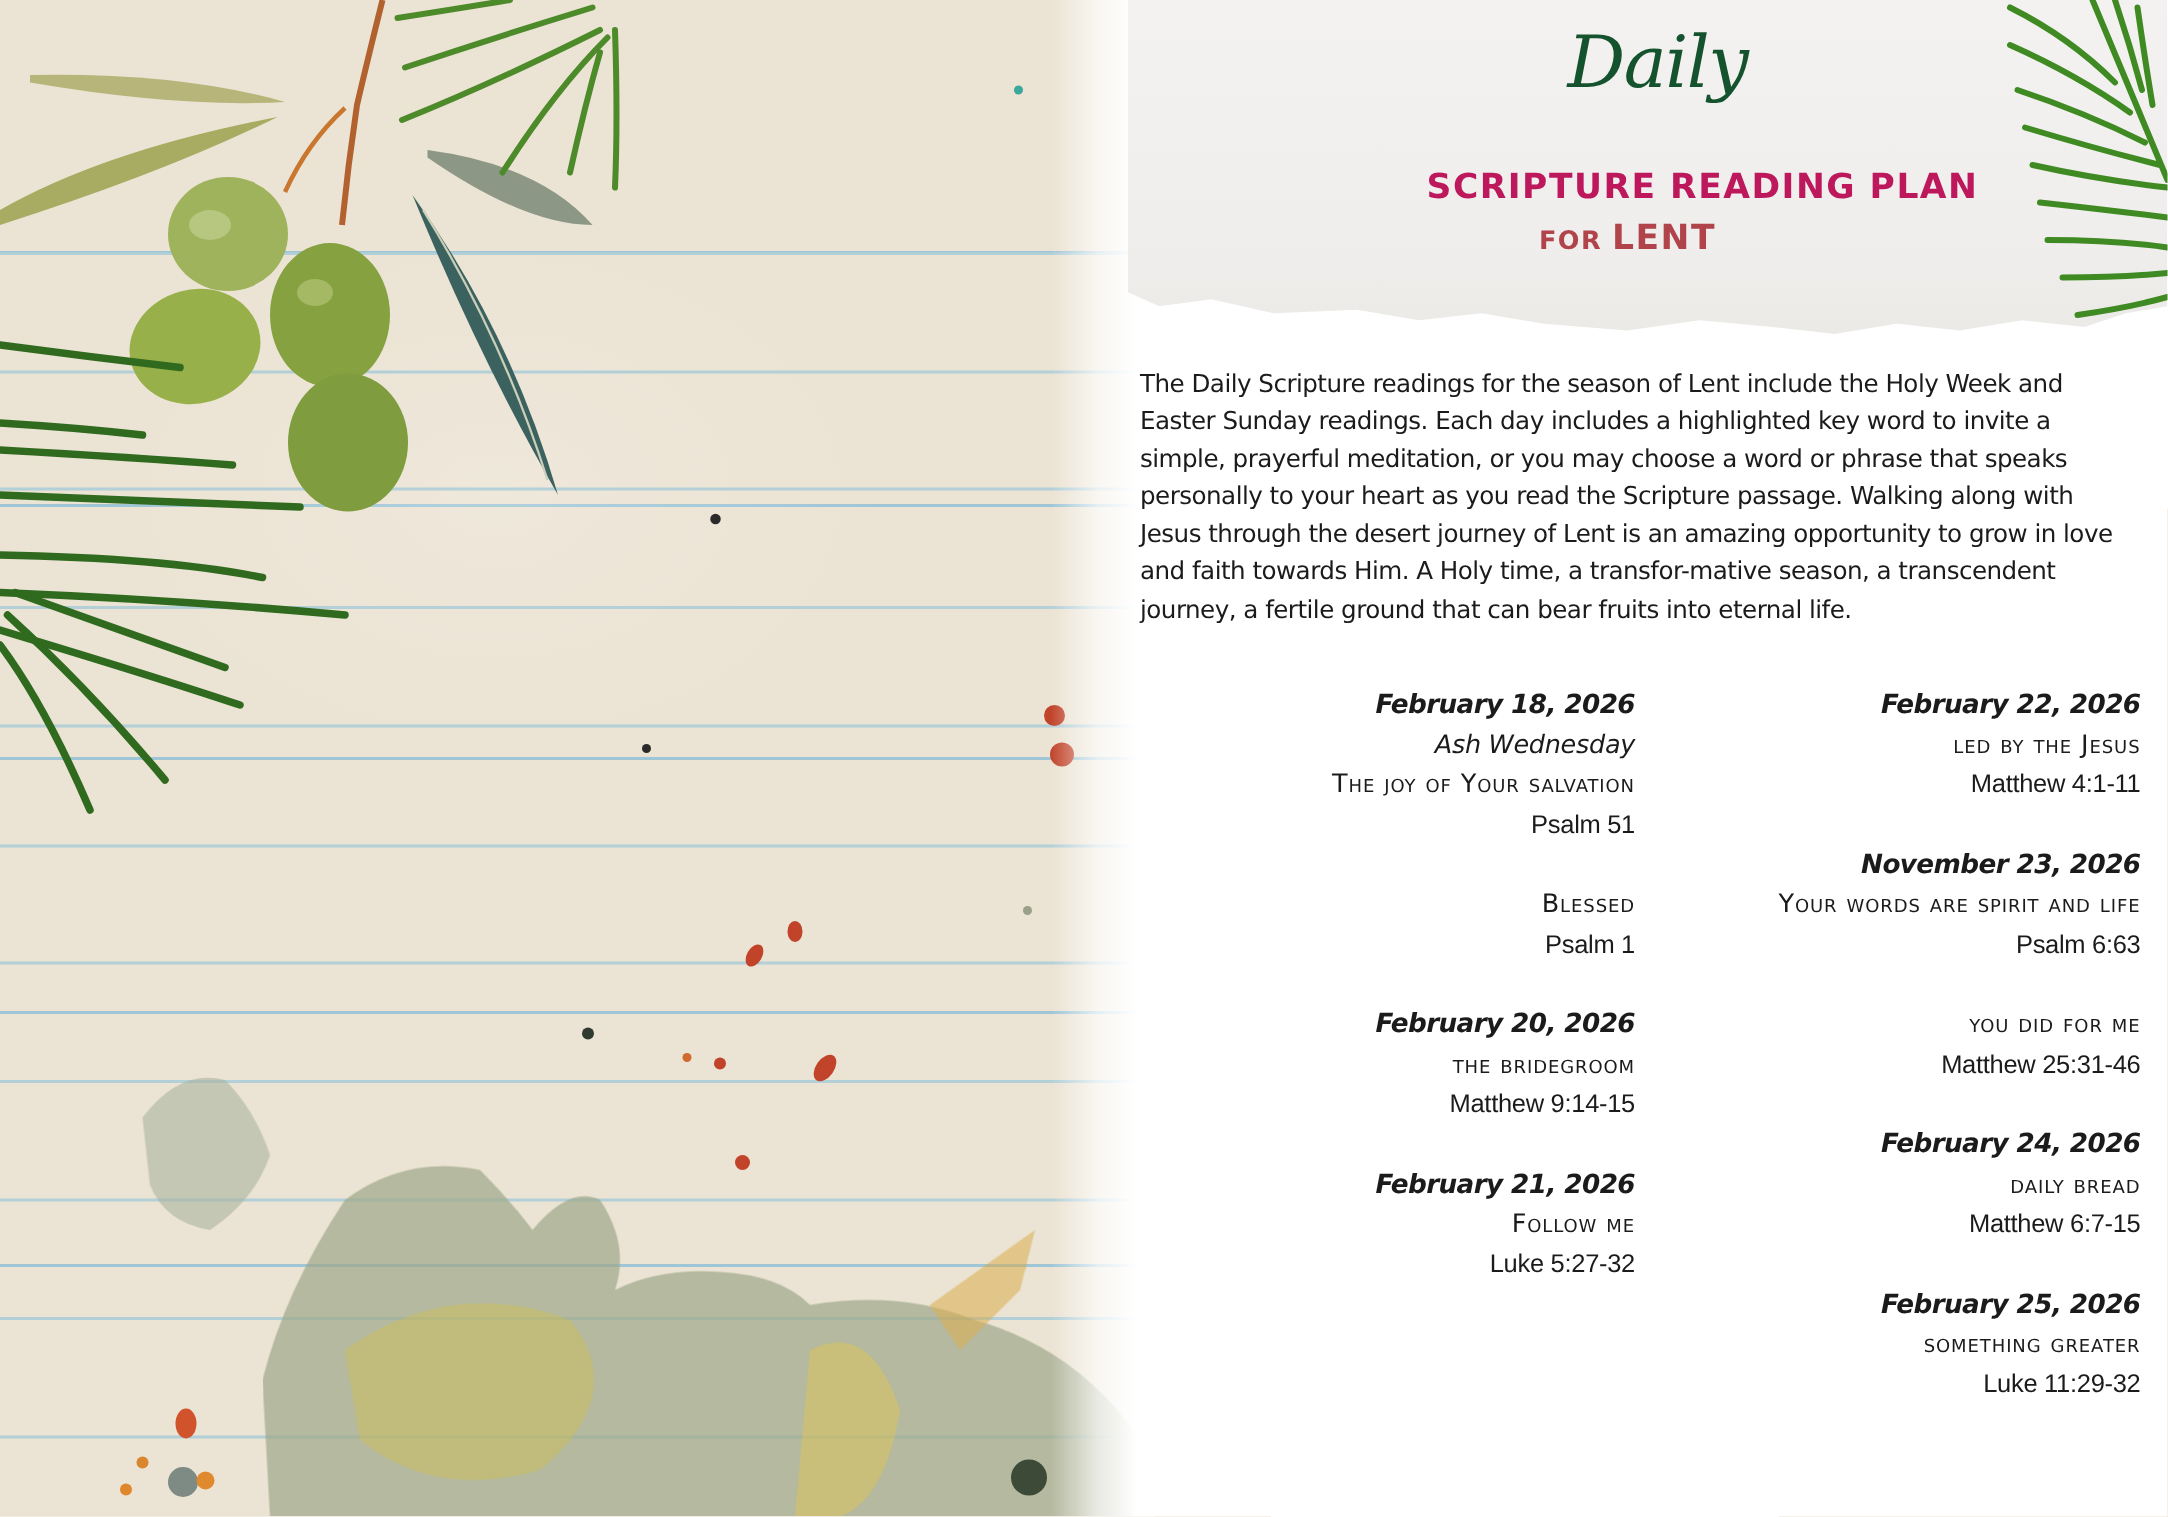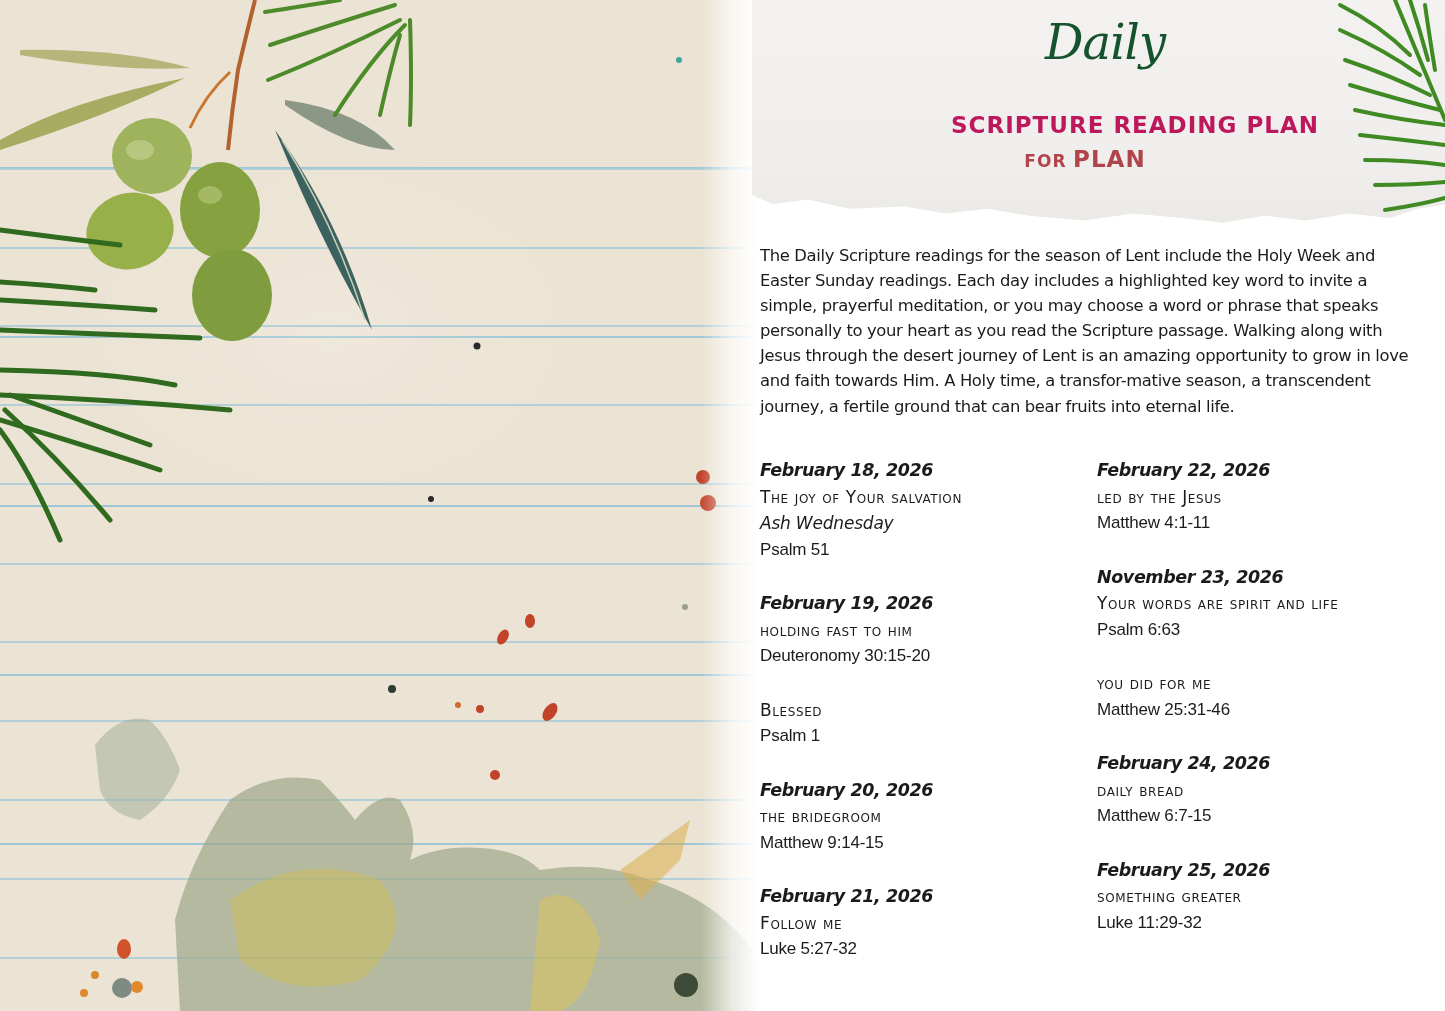--- a/index.html
+++ b/index.html
@@ -51,21 +51,21 @@
     }
     .title-sub2 .small { font-size: 17px; }
     .title-sub2 .big { font-size: 23px; }
 
     
     .intro {
       position: absolute; left: 760px; top: 243px; width: 650px;
       font-family: "DejaVu Sans", sans-serif; font-size: 16.4px; line-height: 25.1px;
       color: #1b1b1b; letter-spacing: -0.35px;
     }
-    .col { position: absolute; top: 457px; width: 330px; color: #1b1b1b; }
+    .col { position: absolute; top: 457px; width: 330px; color: #1b1b1b; text-align: right; }
     .col-left { left: 760px; }
     .col-right { left: 1097px; }
     .entry { margin-bottom: 27px; }
     .line { height: 26.5px; line-height: 26.5px; white-space: nowrap; }
     .date {
       font-family: "DejaVu Sans", sans-serif; font-weight: bold; font-style: italic;
       font-size: 17.5px; letter-spacing: -0.4px;
     }
     .feast {
       font-family: "DejaVu Sans", sans-serif; font-style: italic; font-size: 17px; letter-spacing: -0.2px;
@@ -183,36 +183,31 @@
     <path d="M75 210 Q110 205 135 198"></path>
     <path d="M115 5 Q120 40 125 70"></path>
     <path d="M100 0 Q110 30 118 60"></path>
   </g>
 </svg>
 
 <div class="title-script">Daily</div>
 <div class="title-sub">SCRIPTURE READING PLAN</div>
 <div class="title-sub2">
   <span class="small">FOR</span>
-  <span class="big">PLAN</span>
+  <span class="big">LENT</span>
 </div>
 
 <div class="intro">The Daily Scripture readings for the season of Lent include the Holy Week and Easter Sunday readings. Each day includes a highlighted key word to invite a simple, prayerful meditation, or you may choose a word or phrase that speaks personally to your heart as you read the Scripture passage. Walking along with Jesus through the desert journey of Lent is an amazing opportunity to grow in love and faith towards Him. A Holy time, a transfor-mative season, a transcendent journey, a fertile ground that can bear fruits into eternal life.</div>
 
 <div class="col col-left">
   <div class="entry">
     <div class="line date">February 18, 2026</div>
+    <div class="line feast">Ash Wednesday</div>
     <div class="line keyword">The joy of Your salvation</div>
-    <div class="line feast">Ash Wednesday</div>
     <div class="line passage">Psalm 51</div>
-  </div>
-  <div class="entry">
-    <div class="line date">February 19, 2026</div>
-    <div class="line keyword">holding fast to him</div>
-    <div class="line passage">Deuteronomy 30:15-20</div>
   </div>
   <div class="entry">
     <div class="line keyword">Blessed</div>
     <div class="line passage">Psalm 1</div>
   </div>
   <div class="entry">
     <div class="line date">February 20, 2026</div>
     <div class="line keyword">the bridegroom</div>
     <div class="line passage">Matthew 9:14-15</div>
   </div>

